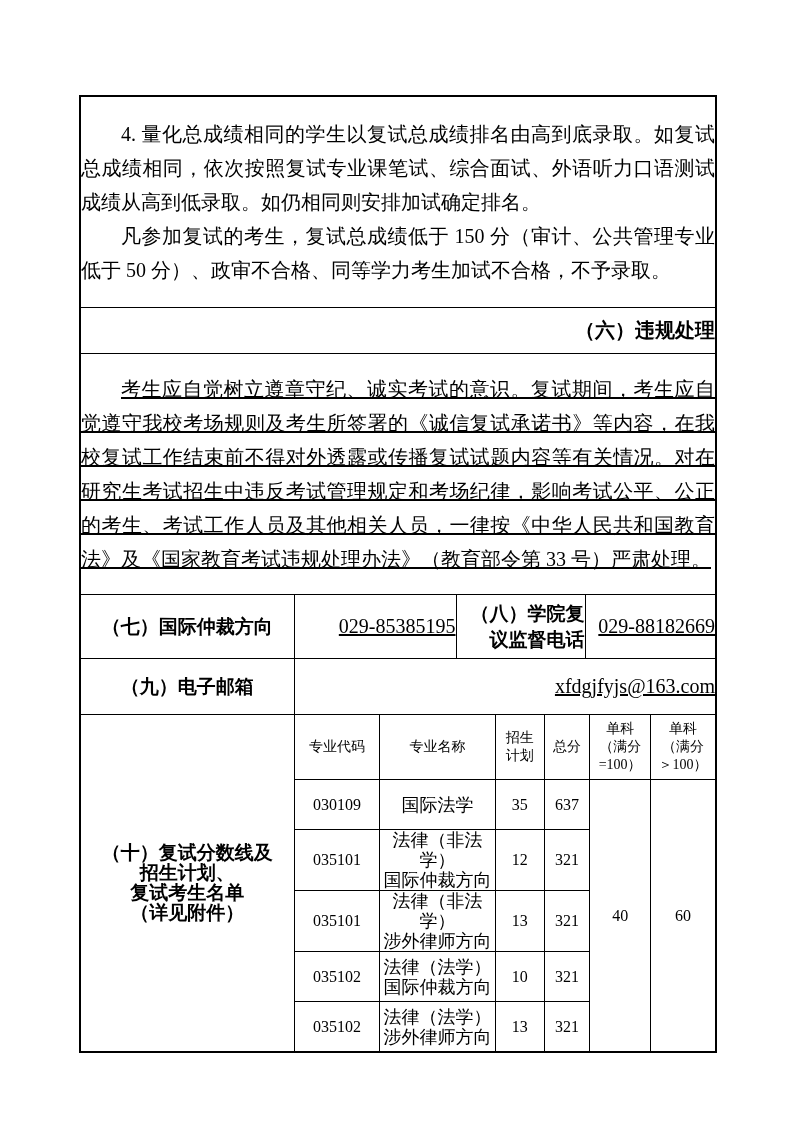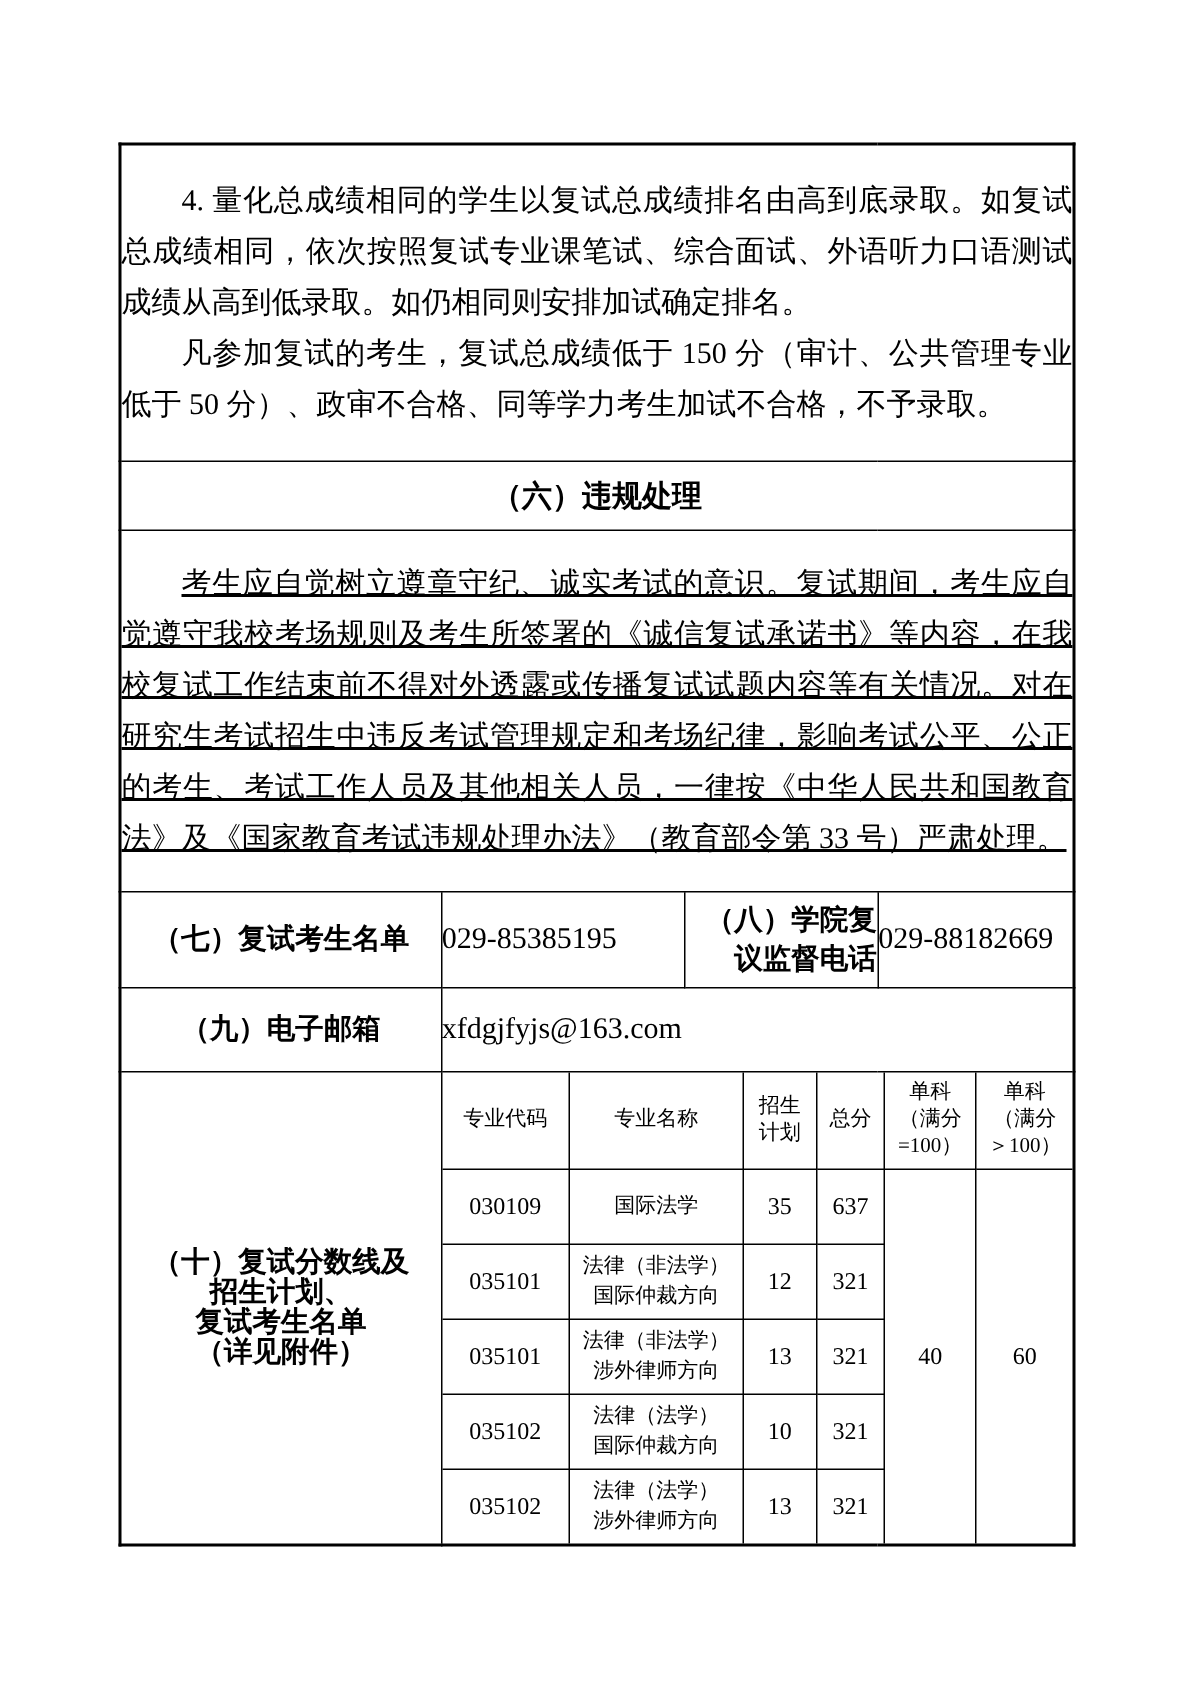--- a/index.html
+++ b/index.html
@@ -43,31 +43,32 @@
     text-indent:2em;
     font-family:"Liberation Serif","DejaVu Serif",serif;
   }
   .hei{
     font-family:"Liberation Sans","DejaVu Sans",sans-serif;
     font-weight:700;
   }
   .v-title{
     font-size:20px;
     padding-left:10px;
-    text-align:center;
+    text-align:right;
   }
   .label-cell{
     font-size:19px;
     text-align:center;
     line-height:26px;
   }
   .num{
     font-family:"Liberation Serif","DejaVu Serif",serif;
     font-size:20px;
-    text-align:left;
+    text-align:right;
+    text-decoration:underline;
   }
   .pre{white-space:pre-line;text-align:right;}
   .adm-label{
     font-size:19px;
     line-height:20px;
     text-align:center;
   }
   .nest-cell{vertical-align:top;}
 
   
@@ -84,21 +85,21 @@
     text-align:center;
     padding:0;
   }
   table.inner td.edge-r{border-right-width:0;}
   table.inner tr:last-child td{border-bottom-width:0;}
   table.inner td.edge-b{border-bottom-width:0;}
 
   tr.i-head > td{height:64px;font-size:14px;line-height:18px;}
   tr.i-row > td{height:49px;}
   .i-code,.i-num{font-family:Liberation Serif, serif;font-size:16px;}
-  .i-name{font-size:14px;line-height:20px;}
+  .i-name{font-size:18px;line-height:20px;}
   .i-merge{font-family:Liberation Serif, serif;font-size:16px;}
 </style>
 </head>
 <body>
 
 <div class="page">
   <div class="sheet">
     <table class="doc">
       <colgroup>
         <col style="width:214px">
@@ -118,21 +119,21 @@
           <td colspan="4" class="hei v-title">（六）违规处理</td>
         </tr>
 
         <tr class="r-v-body">
           <td colspan="4" class="para-cell">
             <p class="para">考生应自觉树立遵章守纪、诚实考试的意识。复试期间，考生应自觉遵守我校考场规则及考生所签署的《诚信复试承诺书》等内容，在我校复试工作结束前不得对外透露或传播复试试题内容等有关情况。对在研究生考试招生中违反考试管理规定和考场纪律，影响考试公平、公正的考生、考试工作人员及其他相关人员，一律按《中华人民共和国教育法》及《国家教育考试违规处理办法》（教育部令第 33 号）严肃处理。</p>
           </td>
         </tr>
 
         <tr class="r-phones">
-          <td class="hei label-cell">（七）复试考生名单</td>
+          <td class="hei label-cell">（七）国际仲裁方向</td>
           <td class="num">029-85385195</td>
           <td class="hei label-cell pre">（八）学院复
 议监督电话</td>
           <td class="num">029-88182669</td>
         </tr>
 
         <tr class="r-email">
           <td class="hei label-cell">（九）电子邮箱</td>
           <td colspan="3" class="num">xfdgjfyjs@163.com</td>
         </tr>

